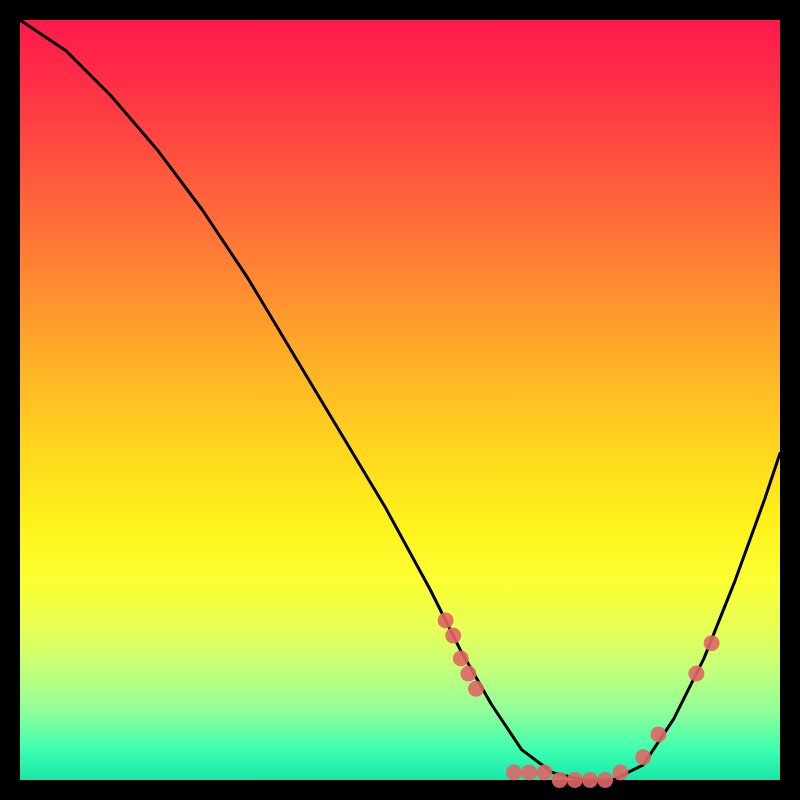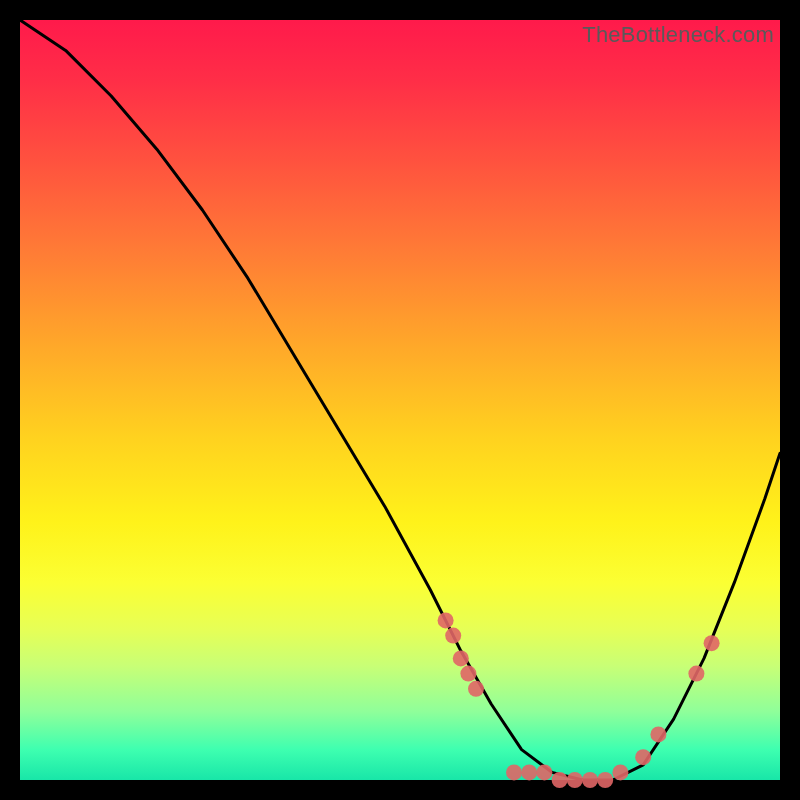--- a/index.html
+++ b/index.html
@@ -60,21 +60,20 @@
     height: 760px;
     overflow: visible;
   }
 </style>
 </head>
 <body>
 
 <div class="frame">
   <div class="plot-gradient"></div>
 
-  <div class="watermark">TheBottleneck.com</div>
 
   <svg class="curve" viewBox="0 0 760 760" preserveAspectRatio="none">
     <g id="curve-layer">
         <path d="M0.0 0.0 L45.6 30.4 L91.2 76.0 L136.8 129.2 L182.4 190.0 L228.0 258.4 L273.6 334.4 L319.2 410.4 L364.8 486.4 L410.4 570.0 L440.8 630.8 L471.2 684.0 L501.6 729.6 L532.0 752.4 L562.4 760.0 L592.8 760.0 L623.2 744.8 L653.6 699.2 L684.0 638.4 L714.4 562.4 L744.8 478.8 L760.0 433.2" fill="none" stroke="#000000" stroke-width="3" stroke-linejoin="round" stroke-linecap="round"></path>
       </g>
     <g id="marker-layer">
         <circle cx="425.6" cy="600.4" r="8" fill="#e06666" fill-opacity="0.9"></circle>
         <circle cx="433.2" cy="615.6" r="8" fill="#e06666" fill-opacity="0.9"></circle>
         <circle cx="440.8" cy="638.4" r="8" fill="#e06666" fill-opacity="0.9"></circle>
         <circle cx="448.4" cy="653.6" r="8" fill="#e06666" fill-opacity="0.9"></circle>

